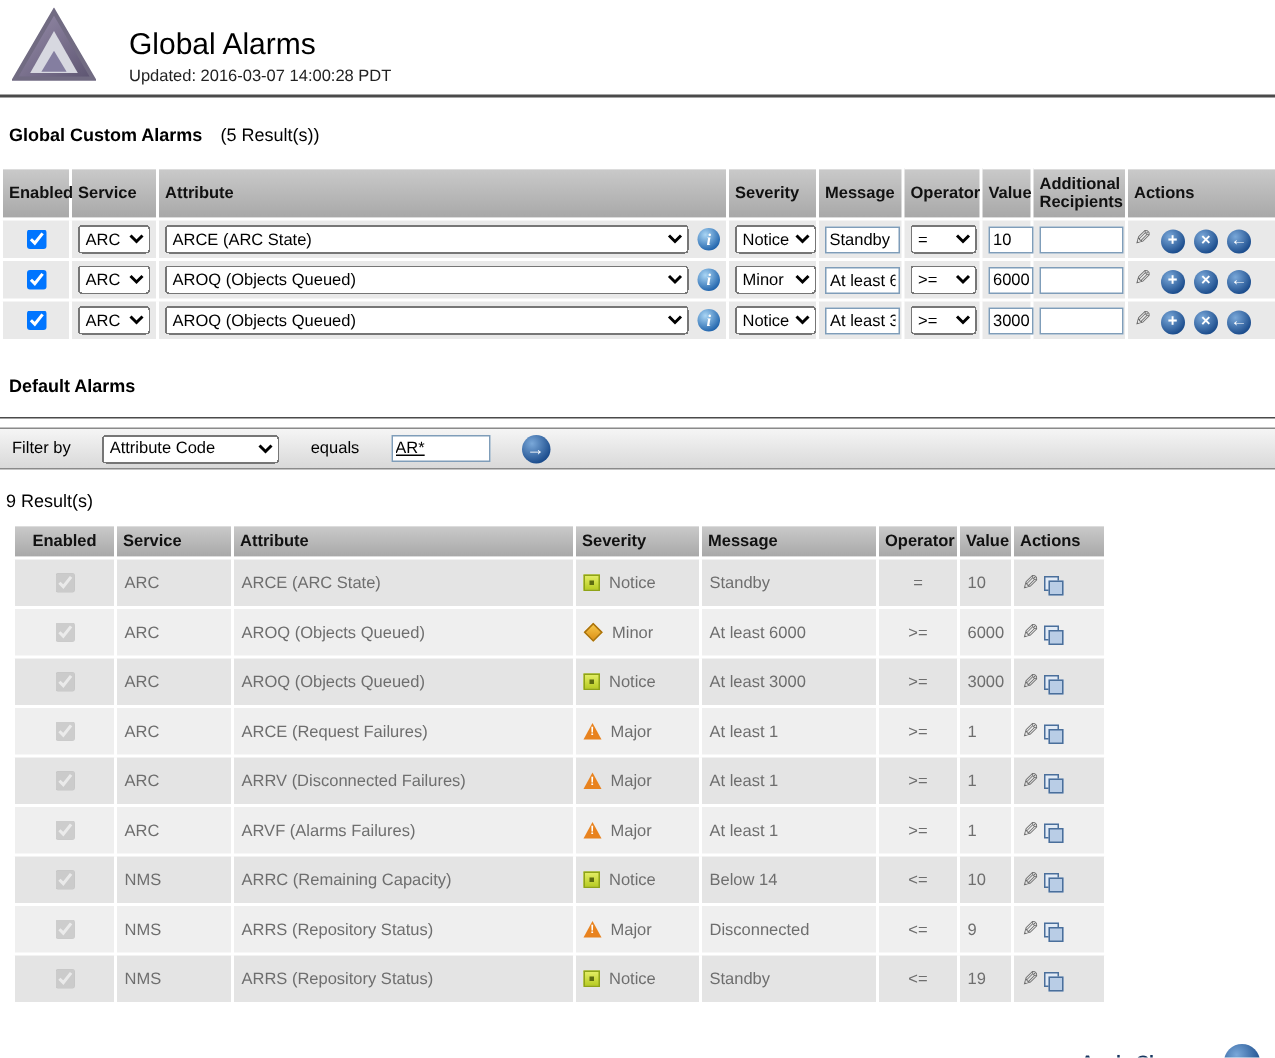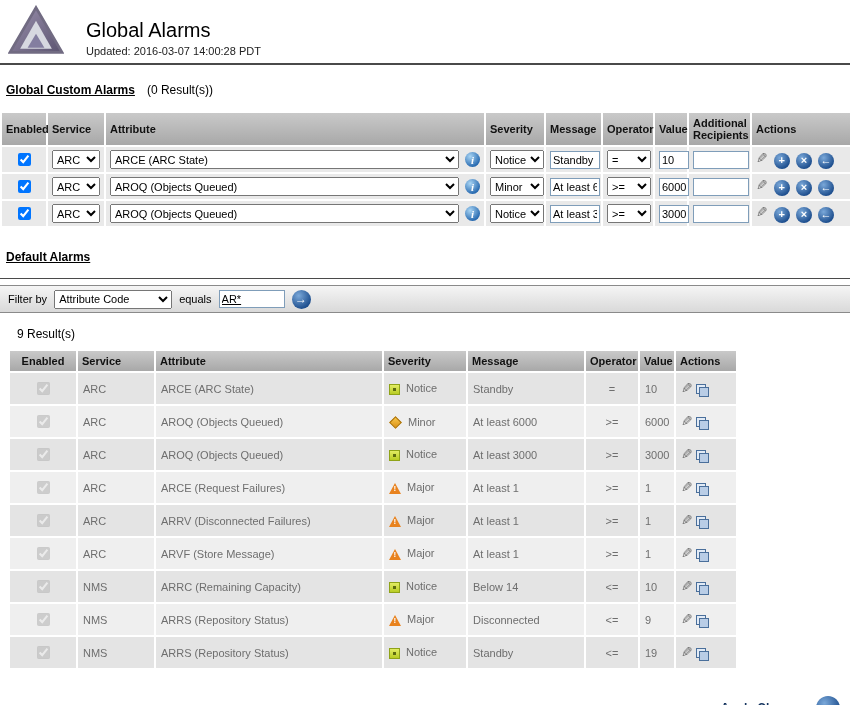--- a/index.html
+++ b/index.html
@@ -11,23 +11,23 @@
   
   .header { display:flex; align-items:flex-end; padding:5px 4px 2px 8px; }
   .logo { width:56px; height:52px; margin-right:22px; }
   .header-text h1 { font-size:20px; font-weight:normal; margin:6px 0 3px; }
   .updated { font-size:11px; color:#222; }
   .rule-dark { border:none; border-top:2px solid #4a4a4a; margin:4px 0 0; }
   .rule-thin { border:none; border-top:1px solid #4a4a4a; margin:10px 0 6px; }
 
   
   .section-head { display:flex; align-items:baseline; gap:12px; margin:18px 0 14px 6px; }
-  .section-title { font-size:12px; font-weight:bold;text-decoration:underline; }
+  .section-title { font-size:12px; font-weight:bold; }
   .result-note { font-size:12px; }
-  .result-count { font-size:12px; margin:14px 0 8px 17px; }
+  .result-count { font-size:12px; margin:14px 0 8px 4px; }
 
   
   table { border-collapse:collapse; table-layout:fixed; font-size:11px; }
   th { background:linear-gradient(#c9c9c9,#a8a8a8); font-weight:bold; text-align:left;
        padding:4px 4px; border:2px solid #fff; color:#111; vertical-align:middle; }
   td { border:2px solid #fff; padding:3px 4px; vertical-align:middle; }
 
   table.custom { width:850px; }
   table.custom td { background:#e9e9e9; }
   .col-en { text-align:center; }
@@ -74,21 +74,21 @@
   .sev-major::after { content:"!"; position:absolute; left:-1.5px; top:1px; color:#fff; font-size:8px; font-weight:bold; }
   .copy-icon { display:inline-block; width:13px; height:13px; position:relative; vertical-align:middle; }
   .copy-icon::before { content:""; position:absolute; left:0; top:0; width:8px; height:8px;
     border:1px solid #4a6f9b; background:#e2ebf6; }
   .copy-icon::after { content:""; position:absolute; left:3px; top:3px; width:8px; height:8px;
     border:1px solid #4a6f9b; background:#b9cde6; }
 
   
   .filter-bar { width:850px; height:28px; background:linear-gradient(#f5f5f5,#d9d9d9);
     border-top:1px solid #8a8a8a; border-bottom:1px solid #8a8a8a;
-    display:flex; align-items:center; gap:7px; padding:0 8px; margin-top:4px; }
+    display:flex; align-items:center; gap:21px; padding:0 8px; margin-top:4px; }
   .filter-bar label { font-size:11px; }
   select.filter-field { width:118px; }
   input.filter-value { width:66px;text-decoration:underline; }
   .arrow-btn { display:inline-flex; align-items:center; justify-content:center;
     width:19px; height:19px; border-radius:50%;
     background:radial-gradient(circle at 35% 30%, #7aa8d9, var(--accent-navy,#1b4c8c) 75%);
     color:#fff; font-size:12px; font-weight:bold; cursor:pointer; }
 
   
   .footer { display:flex; justify-content:flex-end; align-items:center; gap:8px;
@@ -116,21 +116,21 @@
   </svg>
   <div class="header-text">
     <h1>Global Alarms</h1>
     <div class="updated">Updated: 2016-03-07 14:00:28 PDT</div>
   </div>
 </div>
 <hr class="rule-dark">
 
 <div class="section-head">
   <span class="section-title">Global Custom Alarms</span>
-  <span class="result-note">(0 Result(s))</span>
+  <span class="result-note">(5 Result(s))</span>
 </div>
 
 <table class="custom">
   <colgroup>
     <col style="width:46px">
       <col style="width:58px">
       <col style="width:380px">
       <col style="width:60px">
     <col style="width:57px">
       <col style="width:52px">
@@ -305,21 +305,21 @@
       <td>ARRV (Disconnected Failures)</td>
       <td><span class="sev-icon sev-major"></span><span>Major</span></td>
       <td>At least 1</td>
       <td class="op-t">&gt;=</td>
       <td>1</td>
       <td class="actions"><span class="pencil">✎</span><span class="copy-icon"></span></td>
     </tr>
     <tr>
       <td class="col-en"><input type="checkbox" disabled="" checked="true" style=""></td>
       <td>ARC</td>
-      <td>ARVF (Store Message)</td>
+      <td>ARVF (Alarms Failures)</td>
       <td><span class="sev-icon sev-major"></span><span>Major</span></td>
       <td>At least 1</td>
       <td class="op-t">&gt;=</td>
       <td>1</td>
       <td class="actions"><span class="pencil">✎</span><span class="copy-icon"></span></td>
     </tr>
     <tr>
       <td class="col-en"><input type="checkbox" disabled="" checked="true" style=""></td>
       <td>NMS</td>
       <td>ARRC (Remaining Capacity)</td>

